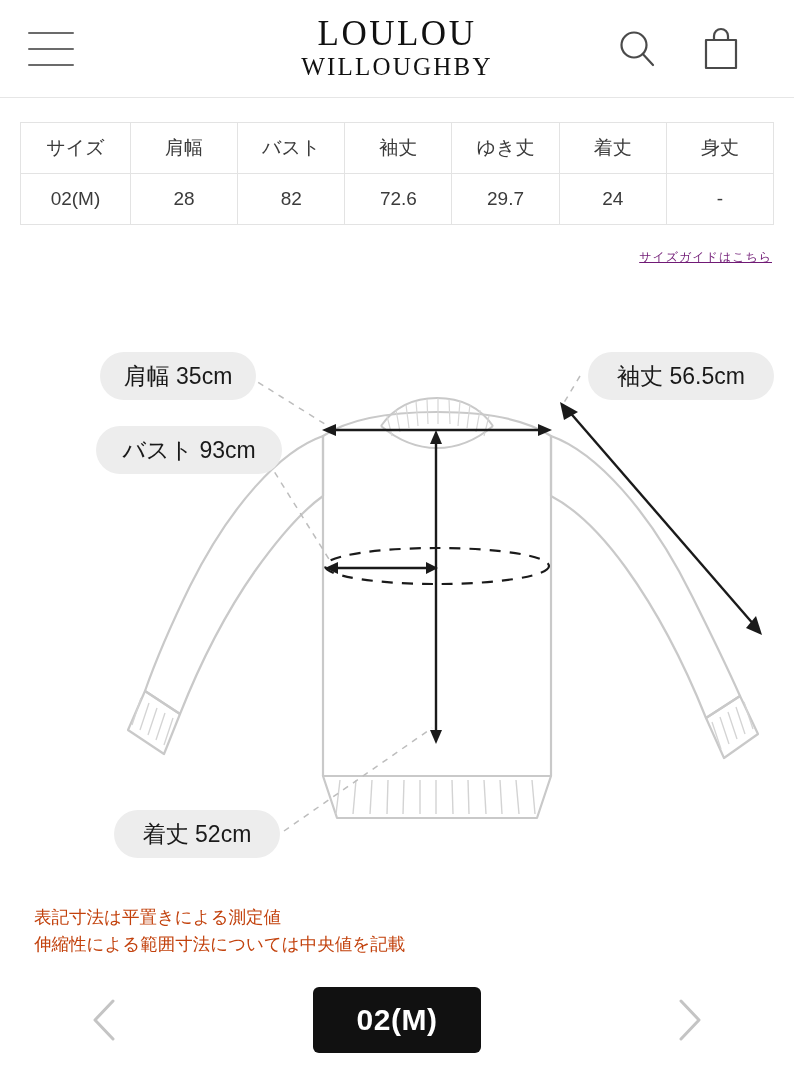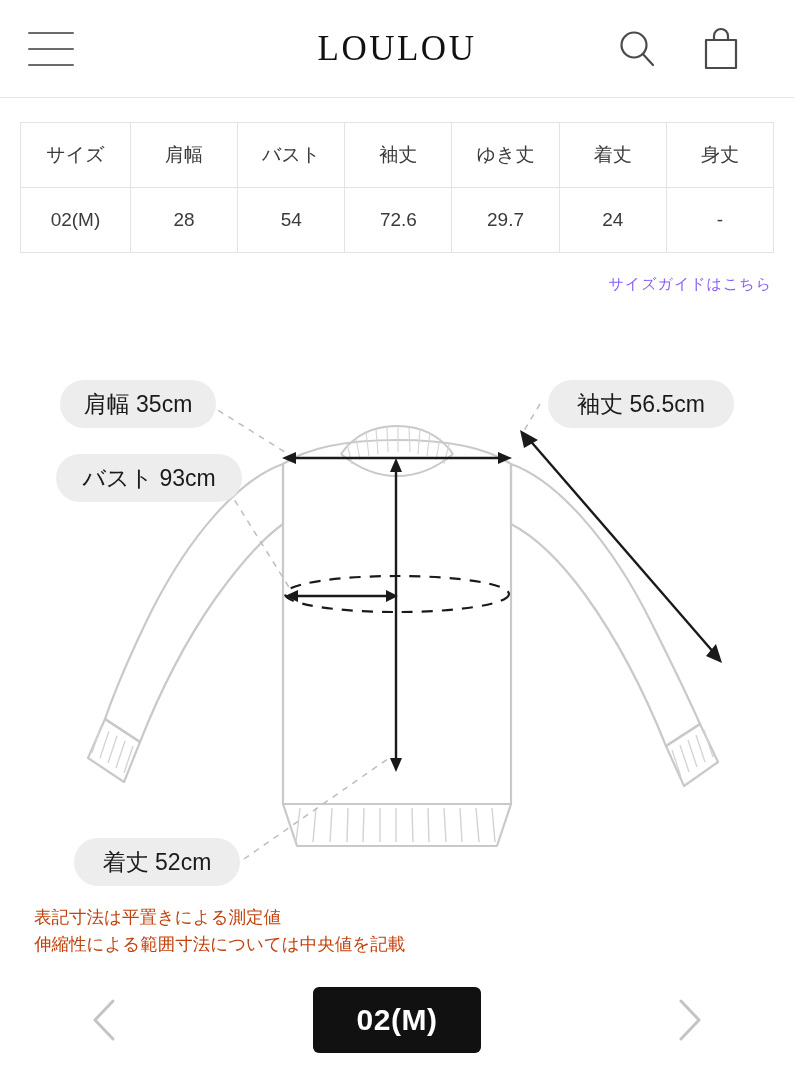--- a/index.html
+++ b/index.html
@@ -85,47 +85,49 @@
     flex: 0 0 auto;
   }
   table.size-table {
     width: 100%;
     border-collapse: collapse;
     table-layout: fixed;
   }
   table.size-table th,
   table.size-table td {
     border: 1px solid #e3e3e3;
-    height: 65px;
+    height: 51px;
     text-align: center;
     vertical-align: middle;
     font-size: 19px;
     color: #3b3b3b;
     font-weight: normal;
   }
   table.size-table th:first-child,
   table.size-table td:first-child { width: 14.6%; }
 
   .guide-link-row {
     padding: 22px 22px 0 0;
     text-align: right;
     flex: 0 0 auto;
   }
   .guide-link {
-    font-size: 15px;
-    color: #8b5cf6;
+    font-size: 12px;
+    color: #701a75;
+    text-decoration: underline;
     letter-spacing: 1px;
     cursor: pointer;
   }
 
   
   .illus {
     position: relative;
     flex: 1 1 auto;
     min-height: 0;
+    padding-left: 40px;
   }
   .illus svg { display: block; }
 
   .note {
     position: absolute;
     left: 34px;
     bottom: 122px;
     font-size: 17.5px;
     color: #c2410c;
     line-height: 1.55;
@@ -168,20 +170,21 @@
 
   <div class="header">
     <div class="hamburger">
       <span></span>
       <span></span>
       <span></span>
     </div>
 
     <div class="brand">
       <div class="line1">LOULOU</div>
+      <div class="line2">WILLOUGHBY</div>
     </div>
 
     <div class="search-icon">
       <svg width="42" height="42" viewBox="0 0 42 42">
         <circle cx="18" cy="17" r="12.5" fill="none" stroke="#4a4a4a" stroke-width="2.2"></circle>
         <line x1="26.8" y1="26" x2="37" y2="37" stroke="#4a4a4a" stroke-width="2.2" stroke-linecap="round"></line>
       </svg>
     </div>
 
     <div class="bag-icon">
@@ -202,21 +205,21 @@
           <th>袖丈</th>
           <th>ゆき丈</th>
           <th>着丈</th>
           <th>身丈</th>
         </tr>
       </thead>
       <tbody>
         <tr>
           <td>02(M)</td>
           <td>28</td>
-          <td>54</td>
+          <td>82</td>
           <td>72.6</td>
           <td>29.7</td>
           <td>24</td>
           <td>-</td>
         </tr>
       </tbody>
     </table>
   </div>
 
   <div class="guide-link-row">

